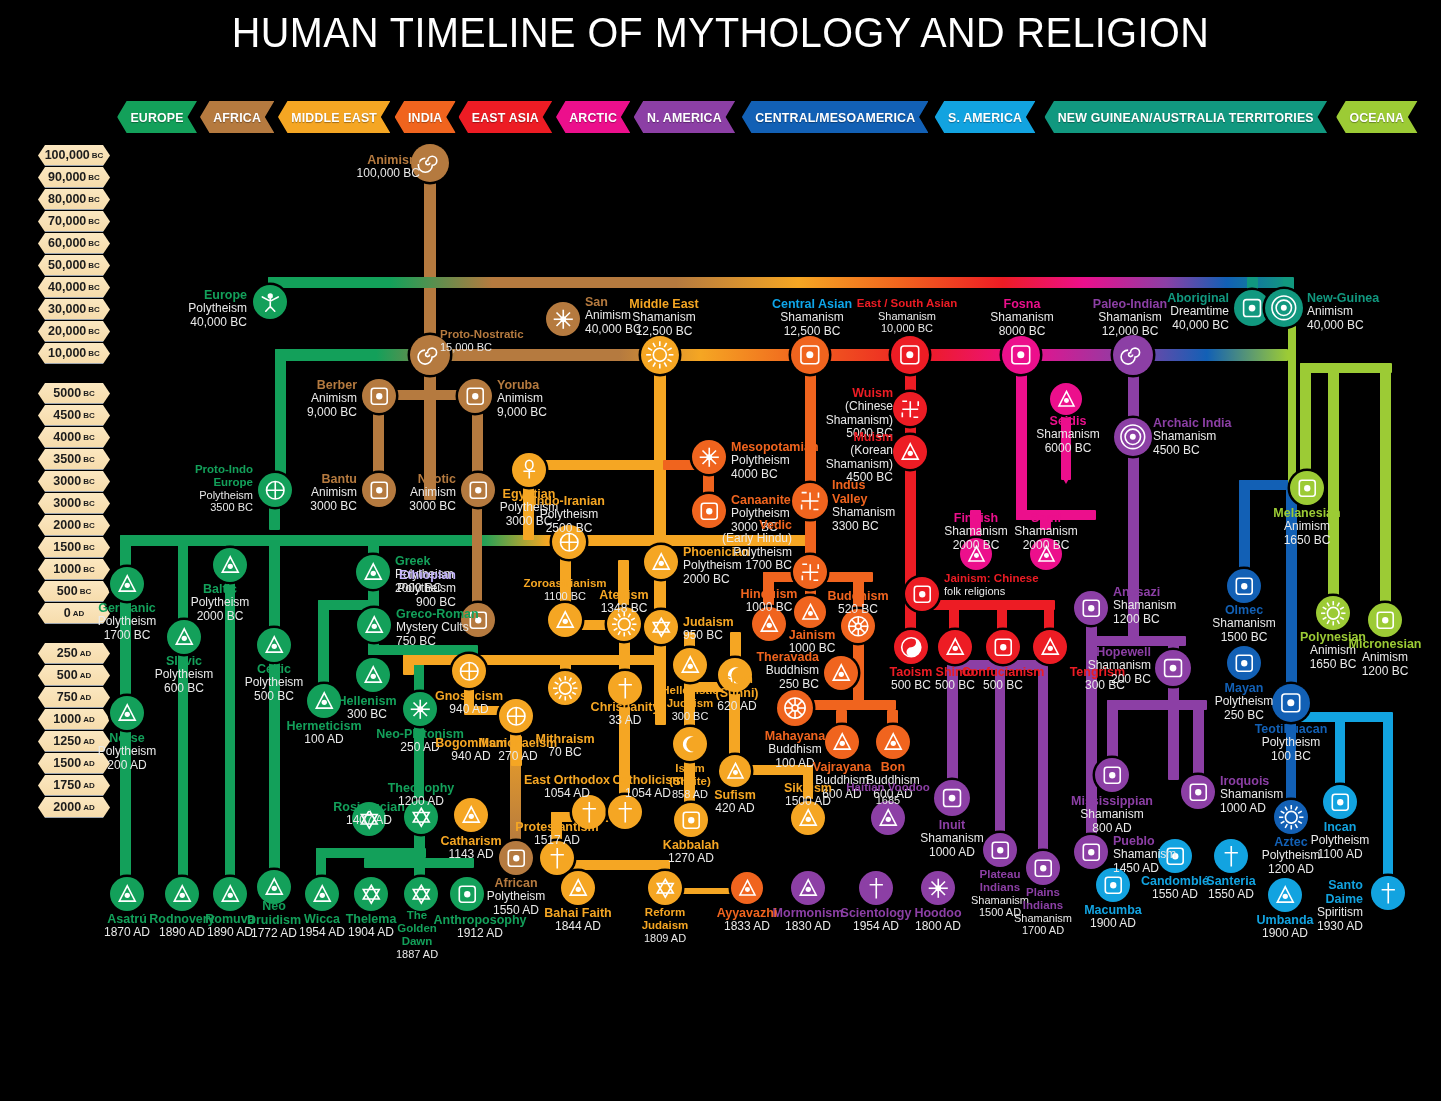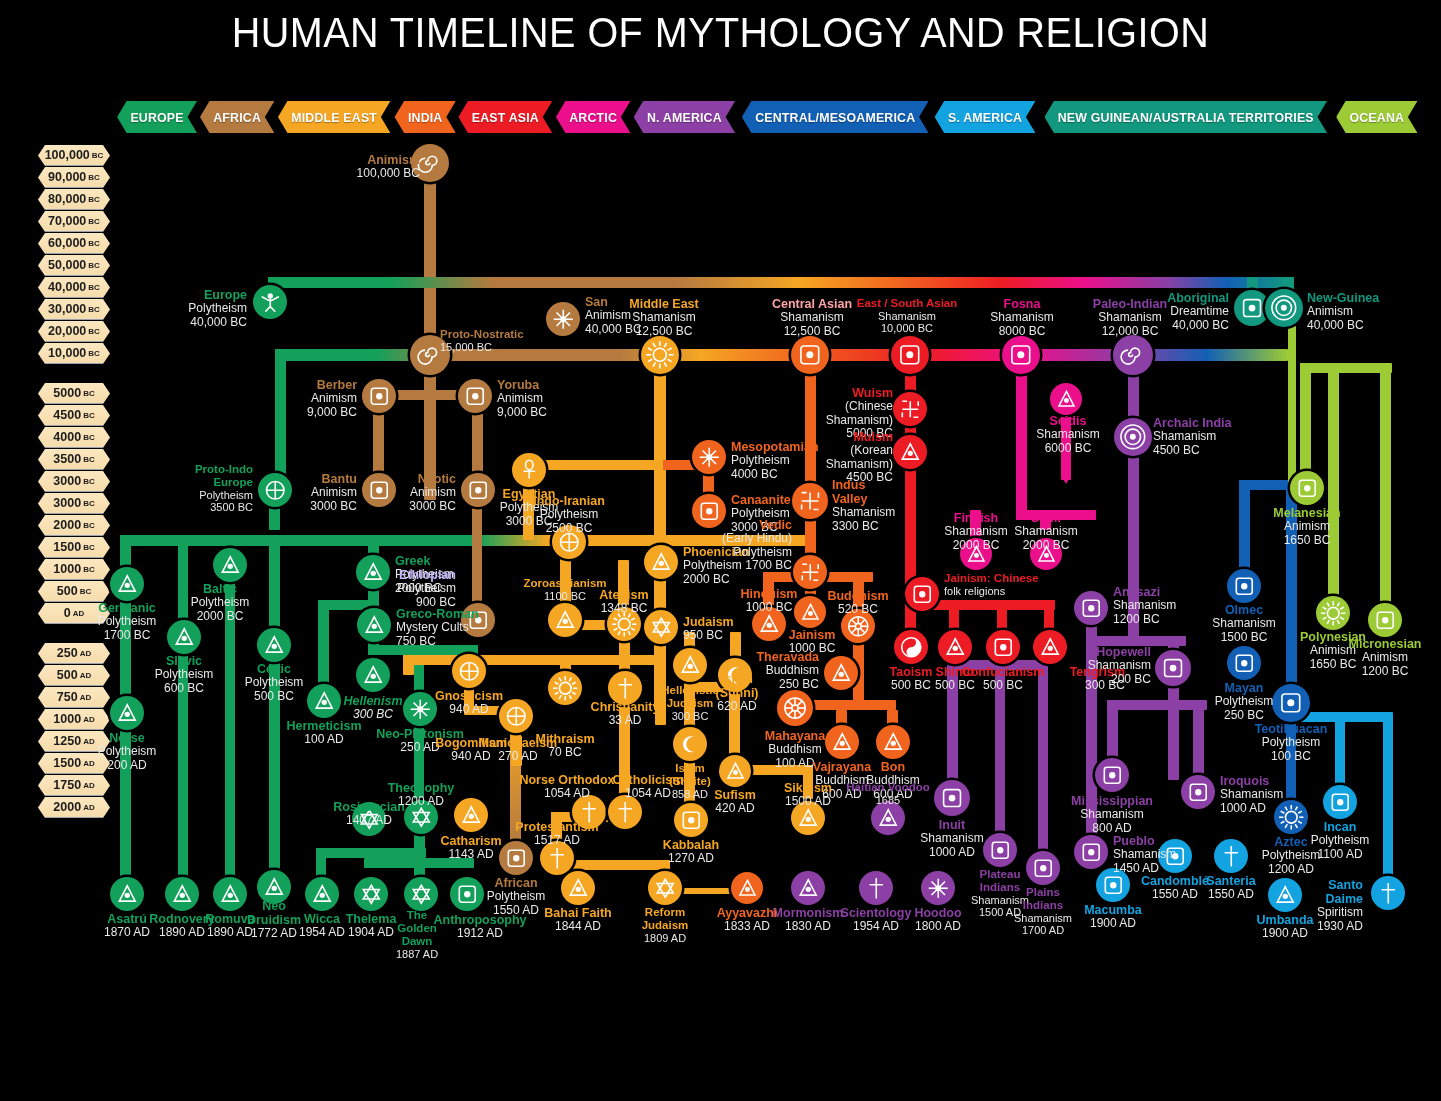--- a/index.html
+++ b/index.html
@@ -445,21 +445,21 @@
         </svg>
       </div>
       <div class="lbl ac" style="left: 589px; width: 150px; top: 297px;"><span class="nm" style="color: rgb(245, 166, 35);">Middle East</span><span class="sub">Shamanism
 12,500 BC</span></div>
       <div class="node ring" style="left: 791px; top: 336px; width: 38px; height: 38px; background: rgb(240, 100, 30);">
         <svg width="29.64" height="29.64" viewBox="0 0 29.64 29.64">
           <rect x="5.928000000000001" y="5.928000000000001" width="17.784" height="17.784" rx="2.9640000000000004" stroke="#fff" fill="none" stroke-width="1.6"></rect>
           <circle cx="14.82" cy="14.82" r="3.5568" fill="#fff"></circle>
         </svg>
       </div>
-      <div class="lbl ac" style="left: 737px; width: 150px; top: 297px;"><span class="nm" style="color: #fca5a5;">Central Asian</span><span class="sub">Shamanism
+      <div class="lbl ac" style="left: 737px; width: 150px; top: 297px;"><span class="nm" style="color: #0ea5e9;">Central Asian</span><span class="sub">Shamanism
 12,500 BC</span></div>
       <div class="node ring" style="left: 891px; top: 336px; width: 38px; height: 38px; background: rgb(237, 28, 36);">
         <svg width="29.64" height="29.64" viewBox="0 0 29.64 29.64">
           <rect x="5.928000000000001" y="5.928000000000001" width="17.784" height="17.784" rx="2.9640000000000004" stroke="#fff" fill="none" stroke-width="1.6"></rect>
           <circle cx="14.82" cy="14.82" r="3.5568" fill="#fff"></circle>
         </svg>
       </div>
       <div class="lbl ac small" style="left: 832px; width: 150px; top: 297px;"><span class="nm" style="color: rgb(237, 28, 36);">East / South Asian</span><span class="sub">Shamanism
 10,000 BC</span></div>
       <div class="node ring" style="left: 1002px; top: 336px; width: 38px; height: 38px; background: rgb(236, 15, 140);">
@@ -832,21 +832,21 @@
           <circle cx="13.26" cy="14.3208" r="2.652" fill="#fff"></circle>
         </svg>
       </div>
       <div class="lbl ac" style="left: 249px; width: 150px; top: 719px;"><span class="nm" style="color: rgb(19, 160, 90);">Hermeticism</span><span class="sub">100 AD</span></div>
       <div class="node ring" style="left: 356px; top: 658px; width: 34px; height: 34px; background: rgb(19, 160, 90);">
         <svg width="26.52" height="26.52" viewBox="0 0 26.52 26.52">
           <path d="M 13.26 4.7736 L 21.216 20.1552 L 5.304 20.1552 Z" stroke="#fff" fill="none" stroke-width="1.6"></path>
           <circle cx="13.26" cy="14.3208" r="2.652" fill="#fff"></circle>
         </svg>
       </div>
-      <div class="lbl ac" style="left: 298px; width: 150px; top: 694px; font-style: italic;"><span class="nm" style="color: rgb(19, 160, 90);">Hellenism</span><span class="sub">300 BC</span></div>
+      <div class="lbl ac" style="left: 292px; width: 150px; top: 694px;"><span class="nm" style="color: rgb(19, 160, 90);">Hellenism</span><span class="sub">300 BC</span></div>
       <div class="node ring" style="left: 403px; top: 692px; width: 34px; height: 34px; background: rgb(19, 160, 90);">
         <svg width="26.52" height="26.52" viewBox="0 0 26.52 26.52">
           <g stroke="#fff" fill="none" stroke-width="1.6">
             <line x1="3.7127999999999997" y1="13.26" x2="22.8072" y2="13.26"></line>
             <line x1="6.509110138655792" y1="6.509110138655794" x2="20.010889861344207" y2="20.010889861344204"></line>
             <line x1="13.26" y1="3.7127999999999997" x2="13.26" y2="22.8072"></line>
             <line x1="20.010889861344204" y1="6.509110138655792" x2="6.509110138655794" y2="20.010889861344207"></line>
           </g>
           <circle cx="13.26" cy="13.26" r="2.9172" fill="#fff"></circle>
         </svg>
@@ -1033,21 +1033,21 @@
           <path d="M 13.26 4.7736 L 21.216 20.1552 L 5.304 20.1552 Z" stroke="#fff" fill="none" stroke-width="1.6"></path>
           <circle cx="13.26" cy="14.3208" r="2.652" fill="#fff"></circle>
         </svg>
       </div>
       <div class="lbl ac" style="left: 396px; width: 150px; top: 834px;"><span class="nm" style="color: rgb(245, 166, 35);">Catharism</span><span class="sub">1143 AD</span></div>
       <div class="node ring" style="left: 572px; top: 795px; width: 34px; height: 34px; background: rgb(245, 166, 35);">
         <svg width="26.52" height="26.52" viewBox="0 0 26.52 26.52">
           <path d="M 13.26 3.7127999999999997 v 19.0944 M 7.4256 9.8124 h 11.6688" stroke="#fff" fill="none" stroke-width="1.6" stroke-linecap="square"></path>
         </svg>
       </div>
-      <div class="lbl ac" style="left: 492px; width: 150px; top: 773px;"><span class="nm" style="color: rgb(245, 166, 35);">Norse Orthodox</span><span class="sub">1054 AD</span></div>
+      <div class="lbl ac" style="left: 492px; width: 150px; top: 773px;"><span class="nm" style="color: rgb(245, 166, 35);">East Orthodox</span><span class="sub">1054 AD</span></div>
       <div class="node ring" style="left: 608px; top: 795px; width: 34px; height: 34px; background: rgb(245, 166, 35);">
         <svg width="26.52" height="26.52" viewBox="0 0 26.52 26.52">
           <path d="M 13.26 3.7127999999999997 v 19.0944 M 7.4256 9.8124 h 11.6688" stroke="#fff" fill="none" stroke-width="1.6" stroke-linecap="square"></path>
         </svg>
       </div>
       <div class="lbl ac" style="left: 573px; width: 150px; top: 773px;"><span class="nm" style="color: rgb(245, 166, 35);">Catholicism</span><span class="sub">1054 AD</span></div>
       <div class="node ring" style="left: 540px; top: 841px; width: 34px; height: 34px; background: rgb(245, 166, 35);">
         <svg width="26.52" height="26.52" viewBox="0 0 26.52 26.52">
           <path d="M 13.26 3.7127999999999997 v 19.0944 M 7.4256 9.8124 h 11.6688" stroke="#fff" fill="none" stroke-width="1.6" stroke-linecap="square"></path>
         </svg>

